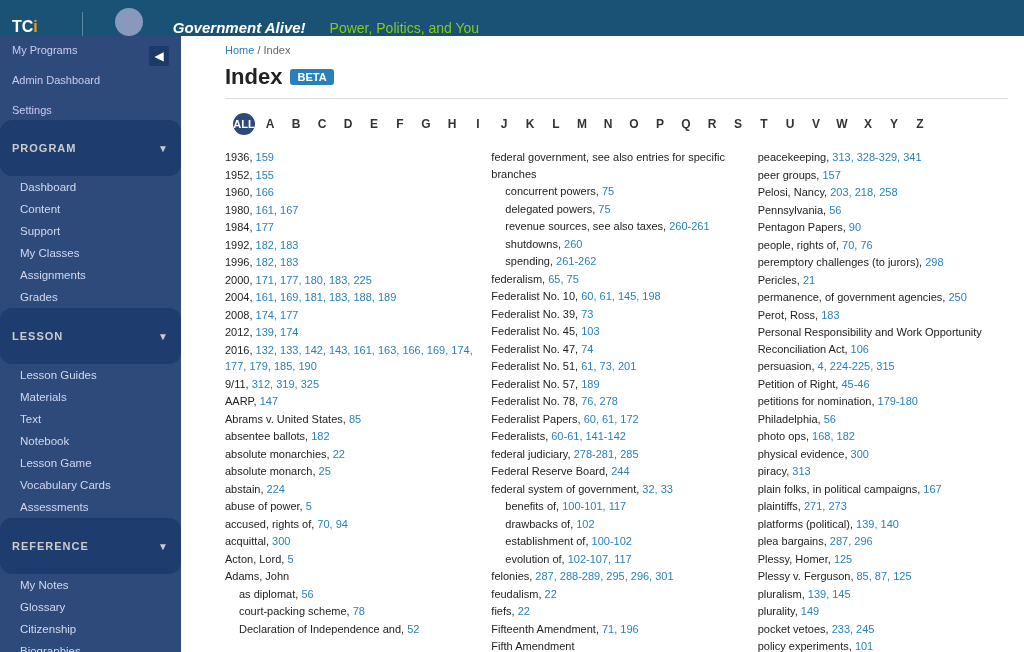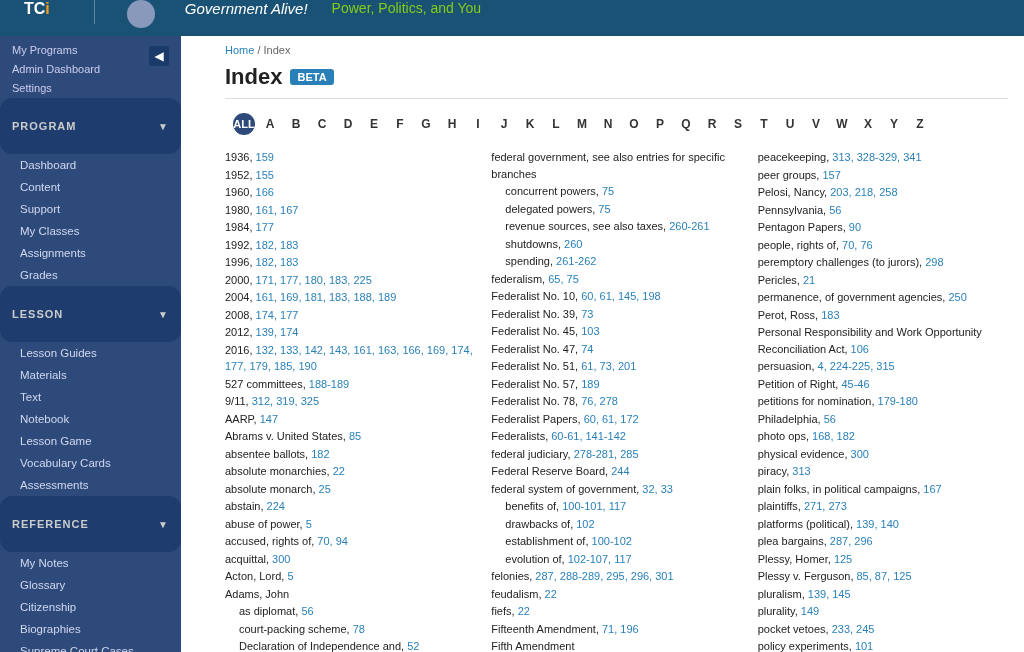--- a/index.html
+++ b/index.html
@@ -3,22 +3,22 @@
   <meta charset="utf-8">
   <style>
     * { margin: 0; padding: 0; box-sizing: border-box; }
     body { font-family: Arial, sans-serif; font-size: 12px; background: #fff; display: flex; flex-direction: column; height: 652px; overflow: hidden; }
 
     
     .top-header {
       background: #1a5276;
       height: 36px;
       display: flex;
-      align-items: flex-start;
-      padding: 0 24px;
+      align-items: flex-end;
+      padding: 0 12px;
       flex-shrink: 0;
       gap: 20px;
     }
     .tci-logo {
       color: #fff;
       font-weight: bold;
       font-size: 16px;
       margin-right: 12px;
     }
     .tci-logo span { color: #f39c12; }
@@ -31,21 +31,21 @@
     .header-avatar {
       width: 28px;
       height: 28px;
       border-radius: 50%;
       background: #aaa;
       margin-right: 10px;
     }
     .header-title {
       color: #fff;
       font-size: 15px;
-      font-weight: normal;
+      font-weight: bold;
       font-style: italic;
     }
     .header-subtitle {
       color: #84cc16;
       font-size: 14px;
       margin-left: 4px;
     }
 
     
     .main-layout {
@@ -66,21 +66,21 @@
     }
     .sidebar-top-links {
       padding: 8px 12px 4px;
       display: flex;
       justify-content: space-between;
       align-items: flex-start;
     }
     .sidebar-top-links-text {
       display: flex;
       flex-direction: column;
-      gap: 7px;
+      gap: 18px;
     }
     .sidebar-top-link {
       color: #cce;
       font-size: 11px;
       cursor: pointer;
       text-decoration: none;
     }
     .sidebar-collapse-btn {
       background: #1a3a6a;
       border: none;
@@ -332,21 +332,20 @@
         <div class="index-entry">1960, <a class="index-link">166</a></div>
         <div class="index-entry">1980, <a class="index-link">161, 167</a></div>
         <div class="index-entry">1984, <a class="index-link">177</a></div>
         <div class="index-entry">1992, <a class="index-link">182, 183</a></div>
         <div class="index-entry">1996, <a class="index-link">182, 183</a></div>
         <div class="index-entry">2000, <a class="index-link">171, 177, 180, 183, 225</a></div>
         <div class="index-entry">2004, <a class="index-link">161, 169, 181, 183, 188, 189</a></div>
         <div class="index-entry">2008, <a class="index-link">174, 177</a></div>
         <div class="index-entry">2012, <a class="index-link">139, 174</a></div>
         <div class="index-entry">2016, <a class="index-link">132, 133, 142, 143, 161, 163, 166, 169, 174, 177, 179, 185, 190</a></div>
-        <div class="index-entry">527 committees, <a class="index-link">188-189</a></div>
         <div class="index-entry">9/11, <a class="index-link">312, 319, 325</a></div>
         <div class="index-entry">AARP, <a class="index-link">147</a></div>
         <div class="index-entry">Abrams v. United States, <a class="index-link">85</a></div>
         <div class="index-entry">absentee ballots, <a class="index-link">182</a></div>
         <div class="index-entry">absolute monarchies, <a class="index-link">22</a></div>
         <div class="index-entry">absolute monarch, <a class="index-link">25</a></div>
         <div class="index-entry">abstain, <a class="index-link">224</a></div>
         <div class="index-entry">abuse of power, <a class="index-link">5</a></div>
         <div class="index-entry">accused, rights of, <a class="index-link">70, 94</a></div>
         <div class="index-entry">acquittal, <a class="index-link">300</a></div>

